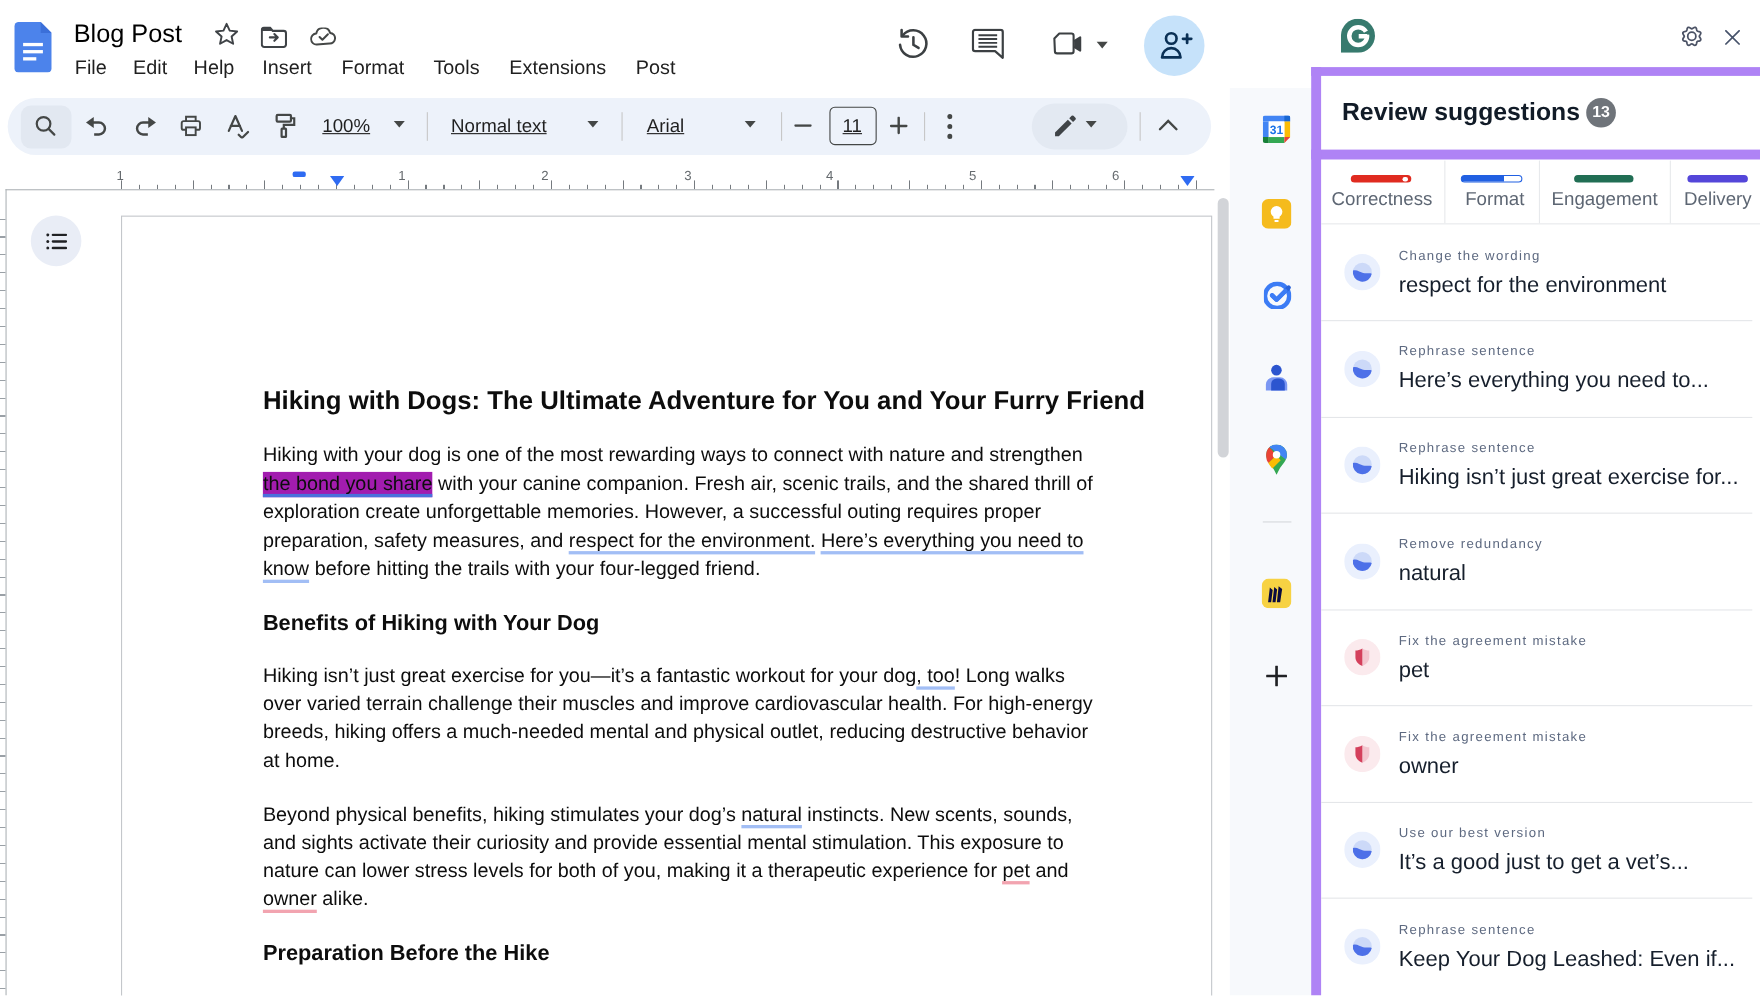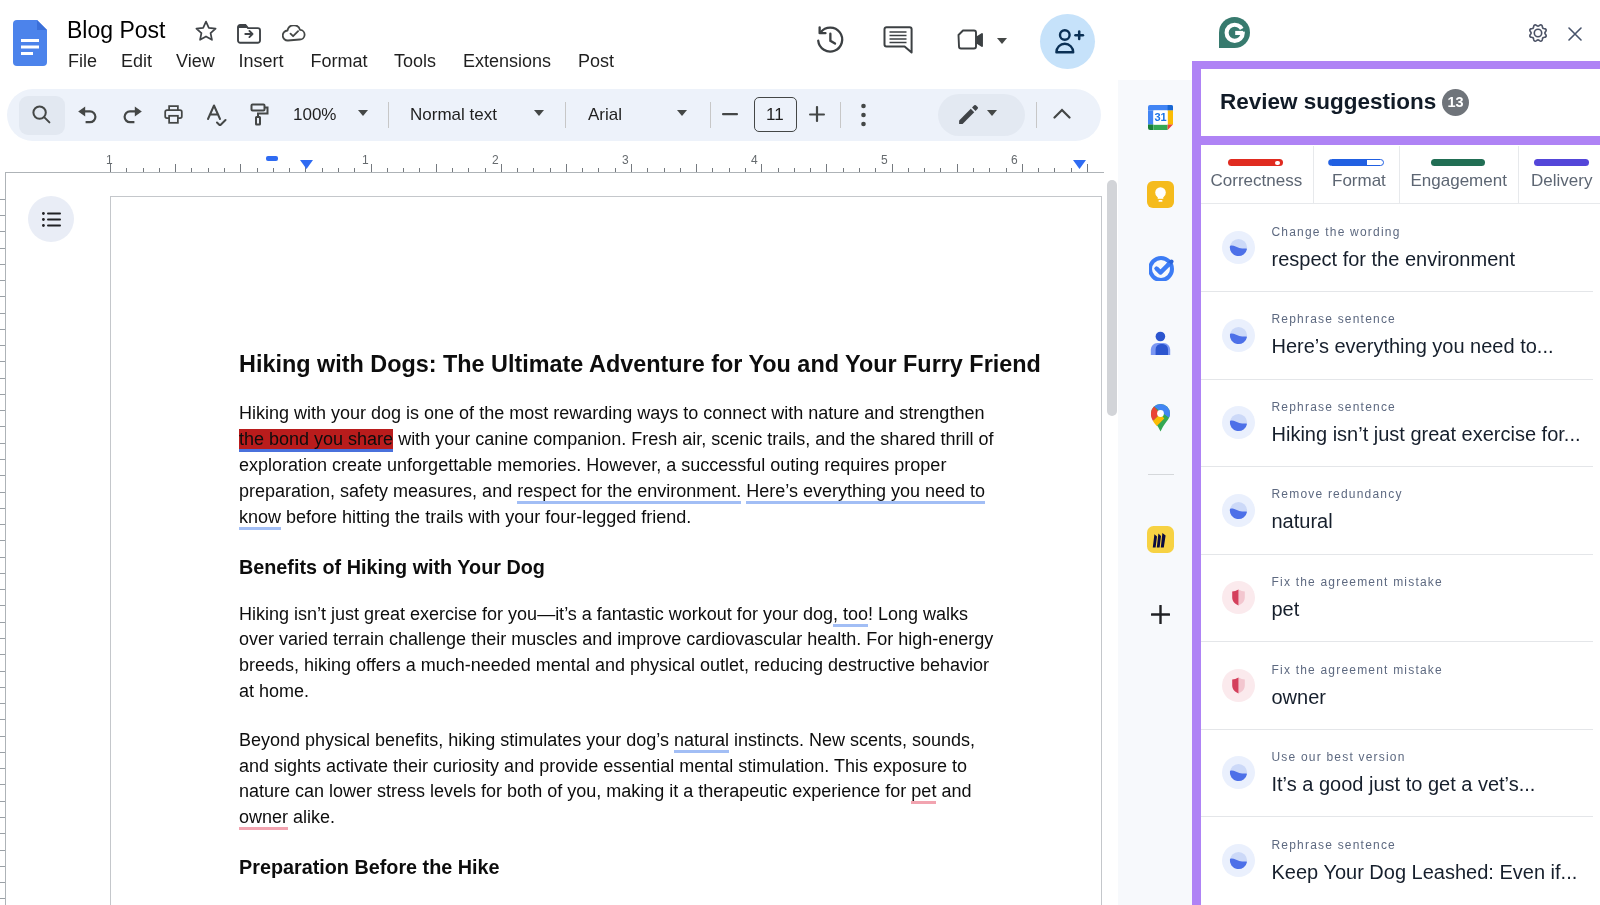--- a/index.html
+++ b/index.html
@@ -4,35 +4,35 @@
 <style>
 * { margin:0; padding:0; box-sizing:border-box; }
 html,body { width:1600px; height:905px; overflow:hidden; background:#fff;
   font-family:"Liberation Sans", sans-serif; }
 #app { position:relative; width:1600px; height:905px; }
 .abs { position:absolute; }
 
 #menubar span { position:absolute; font-size:18px; color:#1f1f1f; top:0; }
 
 #toolbar { left:7px; top:89px; width:1094px; height:52px; border-radius:26px; background:#edf2fa; }
-.tbtxt { position:absolute; font-size:17px; color:#1f1f1f; }
+.tbtxt { position:absolute; font-size:17px; color:#1f1f1f;text-decoration:underline; }
 .tbdiv { position:absolute; width:1px; height:26px; top:102px; background:#c7c7c7; }
 .caret { position:absolute; width:0; height:0; border-left:5px solid transparent; border-right:5px solid transparent; border-top:6px solid #444746; }
 
 .rnum { position:absolute; font-size:12px; color:#656a6e; top:153px; }
 
 #canvas { left:5px; top:172px; width:1099px; height:733px; border-top:1px solid #aeb3b7; border-left:1px solid #aeb3b7; background:#fff; }
 #page { left:110px; top:196px; width:992px; height:760px; background:#fff; border:1px solid #c4c7cb; }
 .doc { position:absolute; left:239px; color:#0d0d0d; letter-spacing:0; }
 .body { font-size:18px; line-height:25.85px; }
 .h1 { font-size:23.4px; font-weight:700; line-height:30px; }
 .h3 { font-size:19.8px; font-weight:700; line-height:26px; }
 .ulb { border-bottom:3px solid #a2bef5; }
 .ulr { border-bottom:3px solid #f2a4b0; }
-.sel { background:#b91c1c; border-bottom:3px solid #4a71dc; }
+.sel { background:#a21caf; border-bottom:3px solid #4a71dc; }
 
 #rail { left:1118px; top:80px; width:78px; height:825px; background:#f7f9fc; }
 
 #sb { left:1196px; top:0; width:404px; height:905px; background:#fff; }
 .pur { position:absolute; background:#af83f5; }
 .sb-label { position:absolute; left:1271.5px; font-size:12px; letter-spacing:1.2px; color:#5d6980; }
 .sb-text  { position:absolute; left:1271.5px; font-size:20px; color:#161f2c; }
 .sb-div { position:absolute; left:9px; right:7px; height:1px; background:#e4e6e9; }
 .tablbl { position:absolute; font-size:17px; color:#5d6673; top:170.5px; }
 .tabbar { position:absolute; top:159px; height:7px; border-radius:3.5px; }
@@ -59,21 +59,21 @@
   <path d="M1 3.2 a2.2 2.2 0 0 1 2.2-2.2 h5.2 l2.6 3.1 h-10 z" fill="#3f4347" stroke="none"></path>
   <path d="M8.3 10 h7.2 m-3.1 -3.1 l3.1 3.1 -3.1 3.1" stroke-linecap="round" stroke-linejoin="round"></path>
 </svg>
 <svg class="abs" style="left:282px;top:25px" width="24" height="17" viewBox="0 0 24 17" fill="none" stroke="#444746" stroke-width="1.8">
   <path d="M6 15.5 a5 5 0 0 1 -.5 -10 a6.5 6.5 0 0 1 12.6 -.6 a4.8 4.8 0 0 1 -.6 9.6 z" stroke-linejoin="round"></path>
   <path d="M8.5 8.6 l2.6 2.6 5 -5" stroke-linecap="round" stroke-linejoin="round"></path>
 </svg>
 <div id="menubar" class="abs" style="left:0;top:51px;height:22px;width:700px">
   <span style="left:68px">File</span>
       <span style="left:121px">Edit</span>
-  <span style="left:176px">View</span>
+  <span style="left:176px">Help</span>
       <span style="left:238.5px">Insert</span>
   <span style="left:310.5px">Format</span>
       <span style="left:394px">Tools</span>
   <span style="left:463px">Extensions</span>
       <span style="left:578px">Post</span>
 </div>
 
 <svg class="abs" style="left:815px;top:25px" width="31" height="31" viewBox="0 0 24 24" fill="none" stroke="#3c4043" stroke-width="1.8">
   <path d="M4.4 5.6 a9.3 9.3 0 1 1 -1.9 6.6" stroke-linecap="round"></path>
   <path d="M3.6 1.8 v4.5 h4.5" fill="none" stroke-linecap="round" stroke-linejoin="round"></path>

